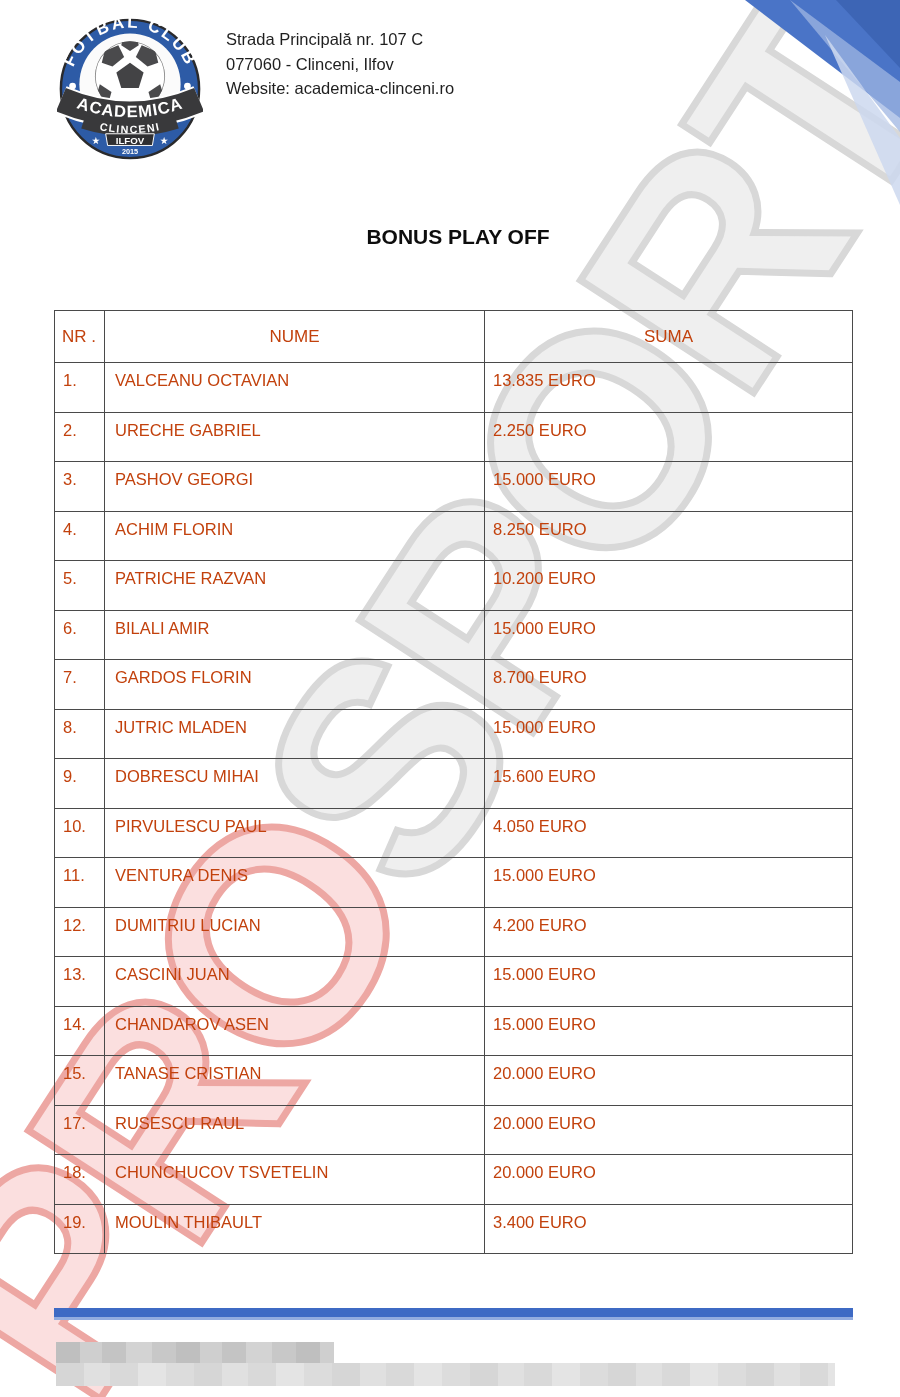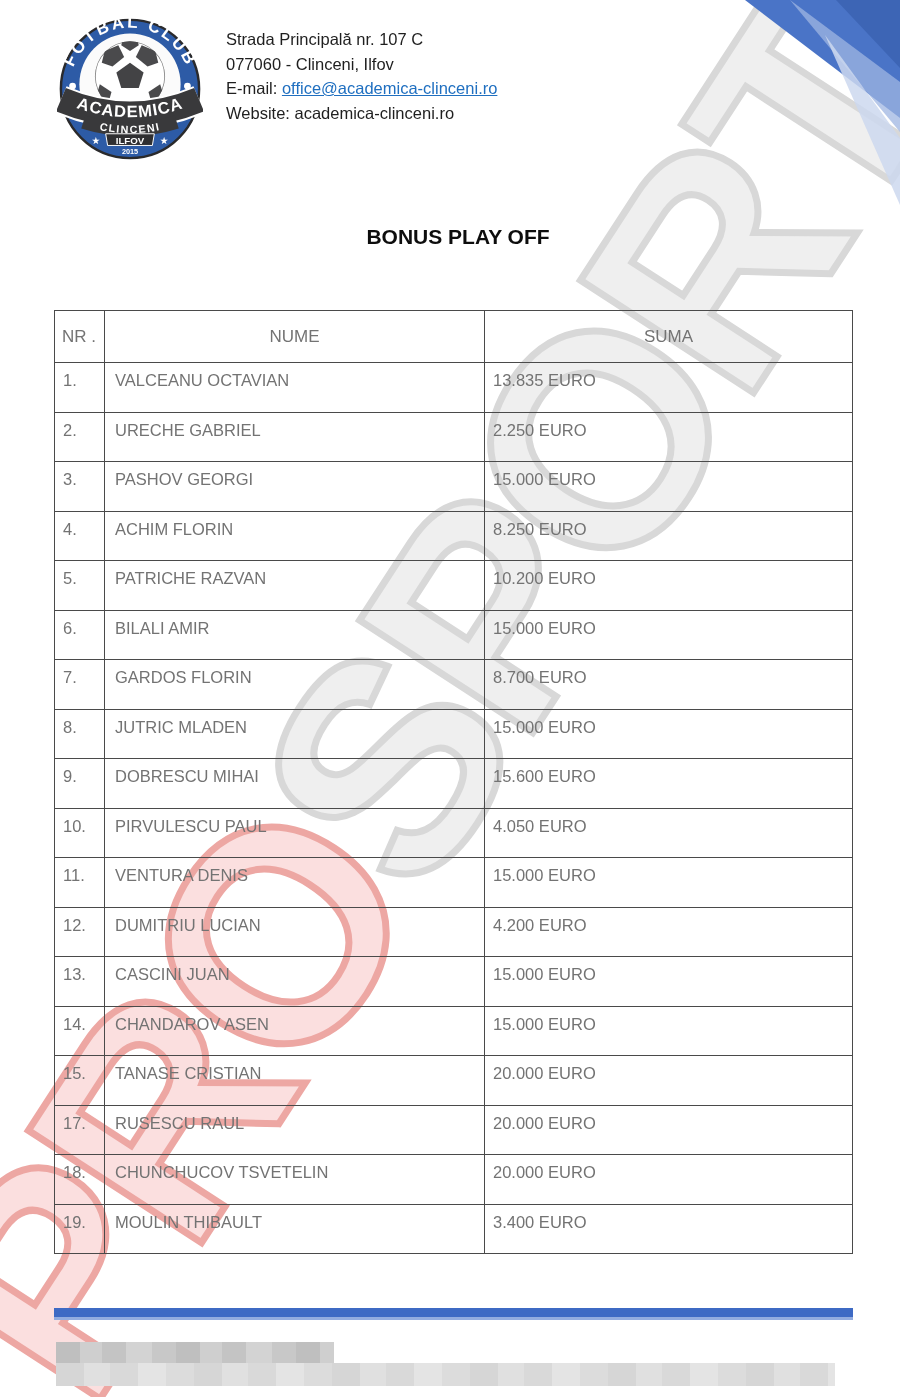--- a/index.html
+++ b/index.html
@@ -29,21 +29,21 @@
   .contact a.email-link { color:#1f6fc0; text-decoration:underline; }
   
   .doc-title {
     position:absolute; left:0; top:225px; width:900px; z-index:2;
     text-align:center; font-size:21px; font-weight:700; color:#0d0d0d;margin-left:8px;
   }
   
   .bonus-table-wrap { position:absolute; left:54px; top:310px; z-index:2; }
   table.bonus { border-collapse:collapse; table-layout:fixed; width:798px; }
   table.bonus th, table.bonus td {
-    border:1px solid #4a4a4a; font-size:16.5px; color:#737373;
+    border:1px solid #4a4a4a; font-size:16.5px; color:#c2410c;
     vertical-align:top; overflow:hidden; white-space:nowrap;
   }
   table.bonus col.c-nr   { width:50px; }
   table.bonus col.c-nume { width:380px; }
   table.bonus col.c-suma { width:368px; }
   table.bonus thead tr { height:52px; }
   table.bonus th { font-weight:400; vertical-align:middle; font-size:17px; }
   table.bonus th.h-nr { text-align:left; padding-left:7px; }
   table.bonus tbody tr { height:49.5px; }
   table.bonus td { padding-top:8px; }
@@ -117,21 +117,20 @@
       <text font-family="Liberation Sans, sans-serif" font-size="17.5" font-weight="700" fill="#ffffff" letter-spacing="2.5">
         <textPath href="#topArc" startOffset="50%" text-anchor="middle">FOTBAL CLUB</textPath>
       </text>
       <circle cx="16" cy="72" r="3.5" fill="#ffffff"></circle>
       <circle cx="134" cy="72" r="3.5" fill="#ffffff"></circle>
     </svg>
 
     <div class="contact">
       <div>Strada Principală nr. 107 C</div>
       <div>077060 - Clinceni, Ilfov</div>
-      <div><span>E-mail: </span><a href="#" class="email-link">office@academica-clinceni.ro</a></div>
       <div><span>Website: </span><span>academica-clinceni.ro</span></div>
     </div>
   </div>
 
   <div class="doc-title">BONUS PLAY OFF</div>
 
   <div class="bonus-table-wrap">
     <table class="bonus">
       <colgroup>
           <col class="c-nr">

